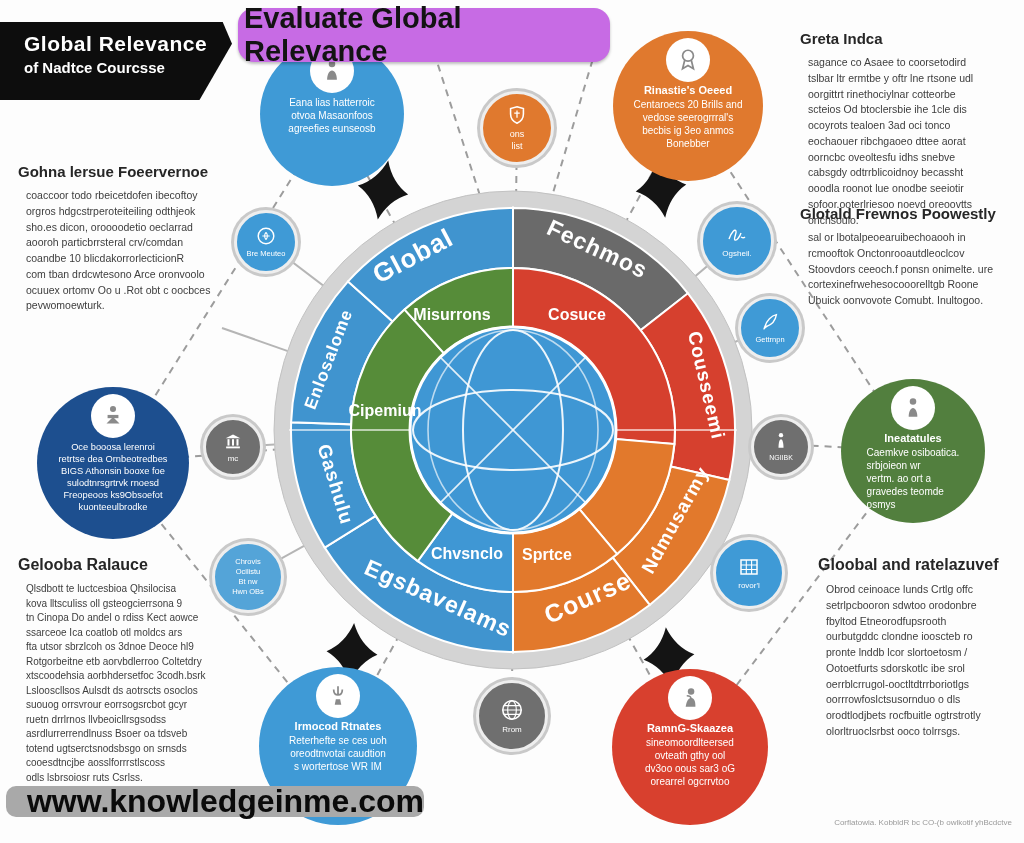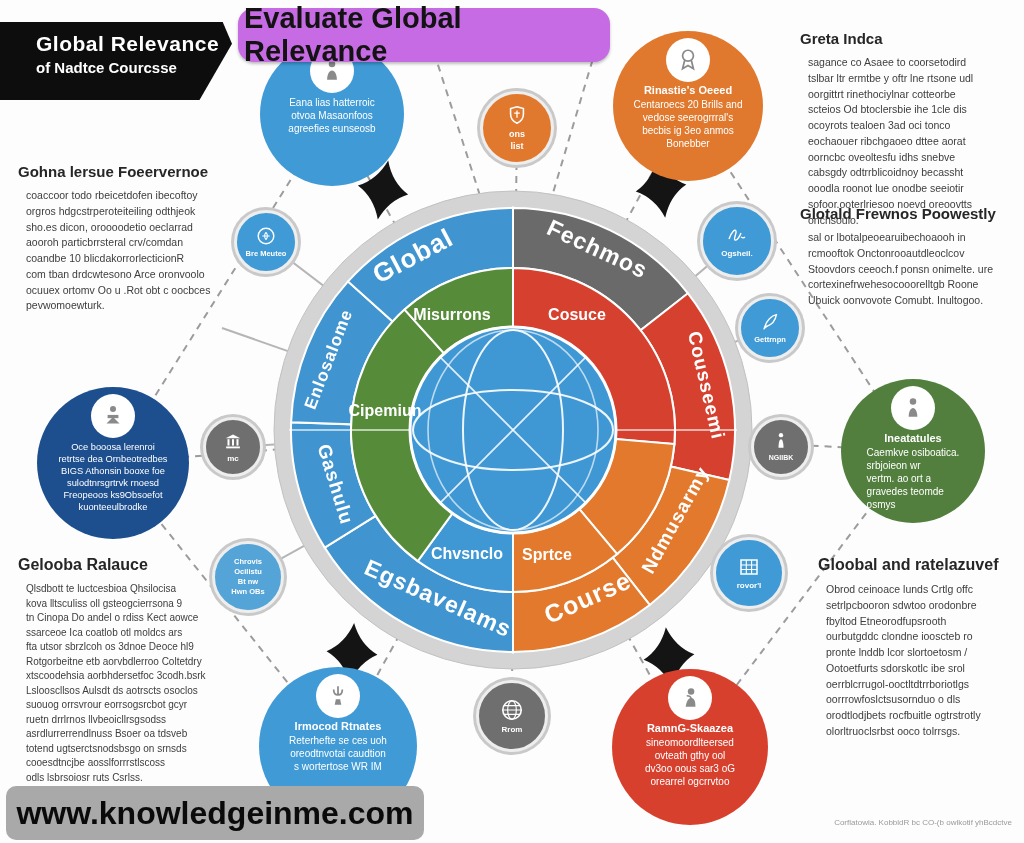--- a/index.html
+++ b/index.html
@@ -4,47 +4,47 @@
 <style>
   html,body{margin:0;padding:0;}
   #canvas{
     position:relative;width:1024px;height:843px;overflow:hidden;
     background:#fdfdfd;font-family:"Liberation Sans",sans-serif;
   }
   #scene{position:absolute;left:0;top:0;}
   
   #ribbon{position:absolute;left:0;top:22px;width:232px;height:78px;
     clip-path:polygon(0 0,96% 0,100% 28%,86% 100%,0 100%);
-    color:#fff;padding:10px 0 0 36px;box-sizing:border-box;}
+    color:#fff;padding:10px 0 0 24px;box-sizing:border-box;}
   #ribbon .r1{font-size:21px;font-weight:bold;letter-spacing:.5px;}
   #ribbon .r2{font-size:15px;font-weight:bold;margin-top:3px;}
   #banner{position:absolute;left:238px;top:8px;width:366px;height:54px;
     border-radius:16px;display:flex;align-items:center;justify-content:center;
     font-size:29px;font-weight:bold;box-shadow:0 2px 3px rgba(0,0,0,.25);}
-  #footer{position:absolute;left:6px;top:786px;width:418px;height:54px;
-    border-radius:10px;display:flex;align-items:center;justify-content:center;
+  #footer{position:absolute;left:6px;top:786px;width:418px;height:31px;
+    border-radius:10px;display:flex;align-items:center;justify-content:flex-end;
     font-size:32px;font-weight:bold;color:#0a0a0a;}
   #caption{position:absolute;right:12px;top:818px;font-size:8px;color:#9a9a9a;}
   
   .tb{position:absolute;}
   .tb .tb-h{font-size:15px;font-weight:bold;color:#262626;margin:0 0 6px 0;}
   .tb .tb-b{font-size:10.5px;line-height:1.5;color:#3d3d3d;margin:8px;white-space:pre-line;}
   
   .bigc{position:absolute;border-radius:50%;color:#fff;text-align:center;
     box-sizing:border-box;display:flex;flex-direction:column;align-items:center;}
   .bicon{width:44px;height:44px;background:#fff;border-radius:50%;flex:none;
     display:flex;align-items:center;justify-content:center;margin:7px auto 1px;}
   .btitle{font-weight:bold;font-size:11px;margin-top:1px;white-space:pre-line;}
   .btitle:empty{display:none;}
   .bbody{font-size:10px;line-height:1.3;margin-top:2px;padding:0 10px;white-space:pre-line;}
   
   .node{position:absolute;border-radius:50%;border:3px solid #eee;
     box-shadow:0 0 0 3px #c9c9c9;color:#fff;box-sizing:border-box;
     display:flex;flex-direction:column;align-items:center;justify-content:center;text-align:center;}
-  .nlabel{font-size:8px;font-weight:bold;line-height:1.35;white-space:pre-line;}
+  .nlabel{font-size:8px;font-weight:normal;line-height:1.35;white-space:pre-line;}
   .nicon{display:block;margin-bottom:2px;line-height:0;}
 </style>
 </head>
 <body>
 <div id="canvas">
 
 <svg id="scene" width="1024" height="843">
       <g>
         <line x1="513" y1="430" x2="332" y2="114" stroke="#9c9c9c" stroke-width="2" stroke-dasharray="7 6"></line>
         <line x1="513" y1="430" x2="688" y2="107" stroke="#9c9c9c" stroke-width="2" stroke-dasharray="7 6"></line>

